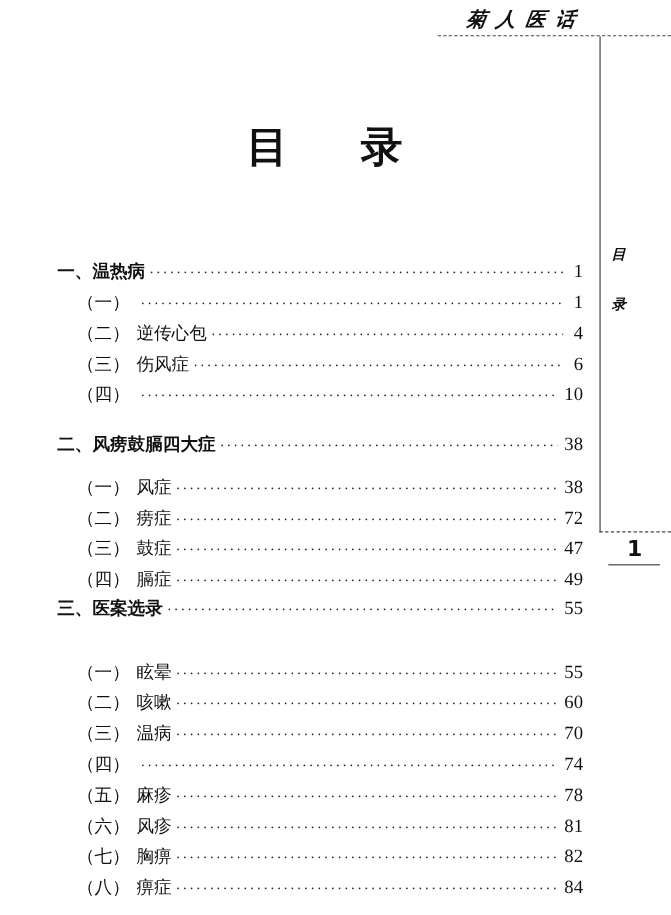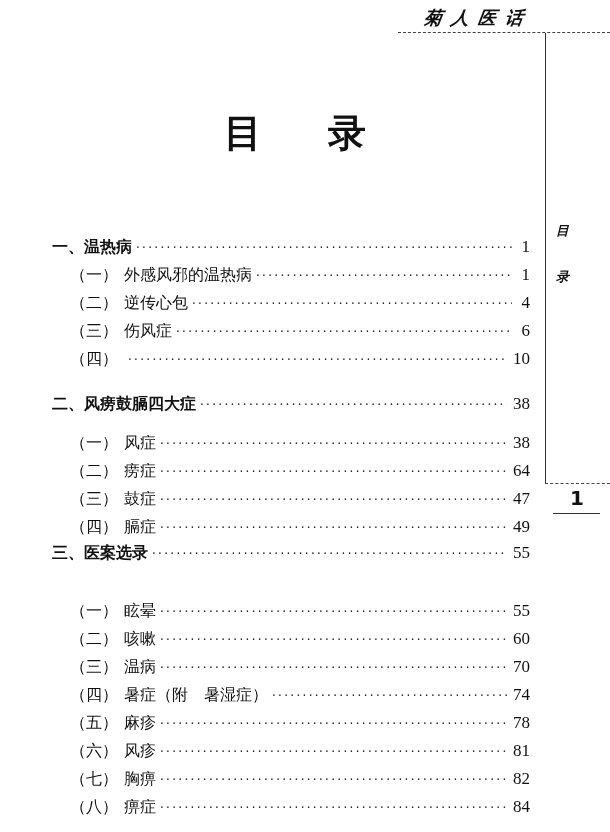--- a/index.html
+++ b/index.html
@@ -77,21 +77,20 @@
 <div class="abs title-char" style="left:328px;">录</div>
 
 <div id="toc">
     <div class="toc-row section" style="top: 235px;">
       <span class="label">一、温热病</span>
       <span class="leader">··································································</span>
       <span class="page">1</span>
     </div>
     <div class="toc-row sub" style="top: 263px;">
       <span class="paren">（一）</span>
-      <span class="label">外感风邪的温热病</span>
       <span class="leader">··································································</span>
       <span class="page">1</span>
     </div>
     <div class="toc-row sub" style="top: 291px;">
       <span class="paren">（二）</span>
       <span class="label">逆传心包</span>
       <span class="leader">··································································</span>
       <span class="page">4</span>
     </div>
     <div class="toc-row sub" style="top: 319px;">
@@ -113,21 +112,21 @@
     <div class="toc-row sub" style="top: 431px;">
       <span class="paren">（一）</span>
       <span class="label">风症</span>
       <span class="leader">··································································</span>
       <span class="page">38</span>
     </div>
     <div class="toc-row sub" style="top: 459px;">
       <span class="paren">（二）</span>
       <span class="label">痨症</span>
       <span class="leader">··································································</span>
-      <span class="page">64</span>
+      <span class="page">72</span>
     </div>
     <div class="toc-row sub" style="top: 487px;">
       <span class="paren">（三）</span>
       <span class="label">鼓症</span>
       <span class="leader">··································································</span>
       <span class="page">47</span>
     </div>
     <div class="toc-row sub" style="top: 515px;">
       <span class="paren">（四）</span>
       <span class="label">膈症</span>
@@ -152,21 +151,20 @@
       <span class="page">60</span>
     </div>
     <div class="toc-row sub" style="top: 655px;">
       <span class="paren">（三）</span>
       <span class="label">温病</span>
       <span class="leader">··································································</span>
       <span class="page">70</span>
     </div>
     <div class="toc-row sub" style="top: 683px;">
       <span class="paren">（四）</span>
-      <span class="label">暑症（附　暑湿症）</span>
       <span class="leader">··································································</span>
       <span class="page">74</span>
     </div>
     <div class="toc-row sub" style="top: 711px;">
       <span class="paren">（五）</span>
       <span class="label">麻疹</span>
       <span class="leader">··································································</span>
       <span class="page">78</span>
     </div>
     <div class="toc-row sub" style="top: 739px;">

